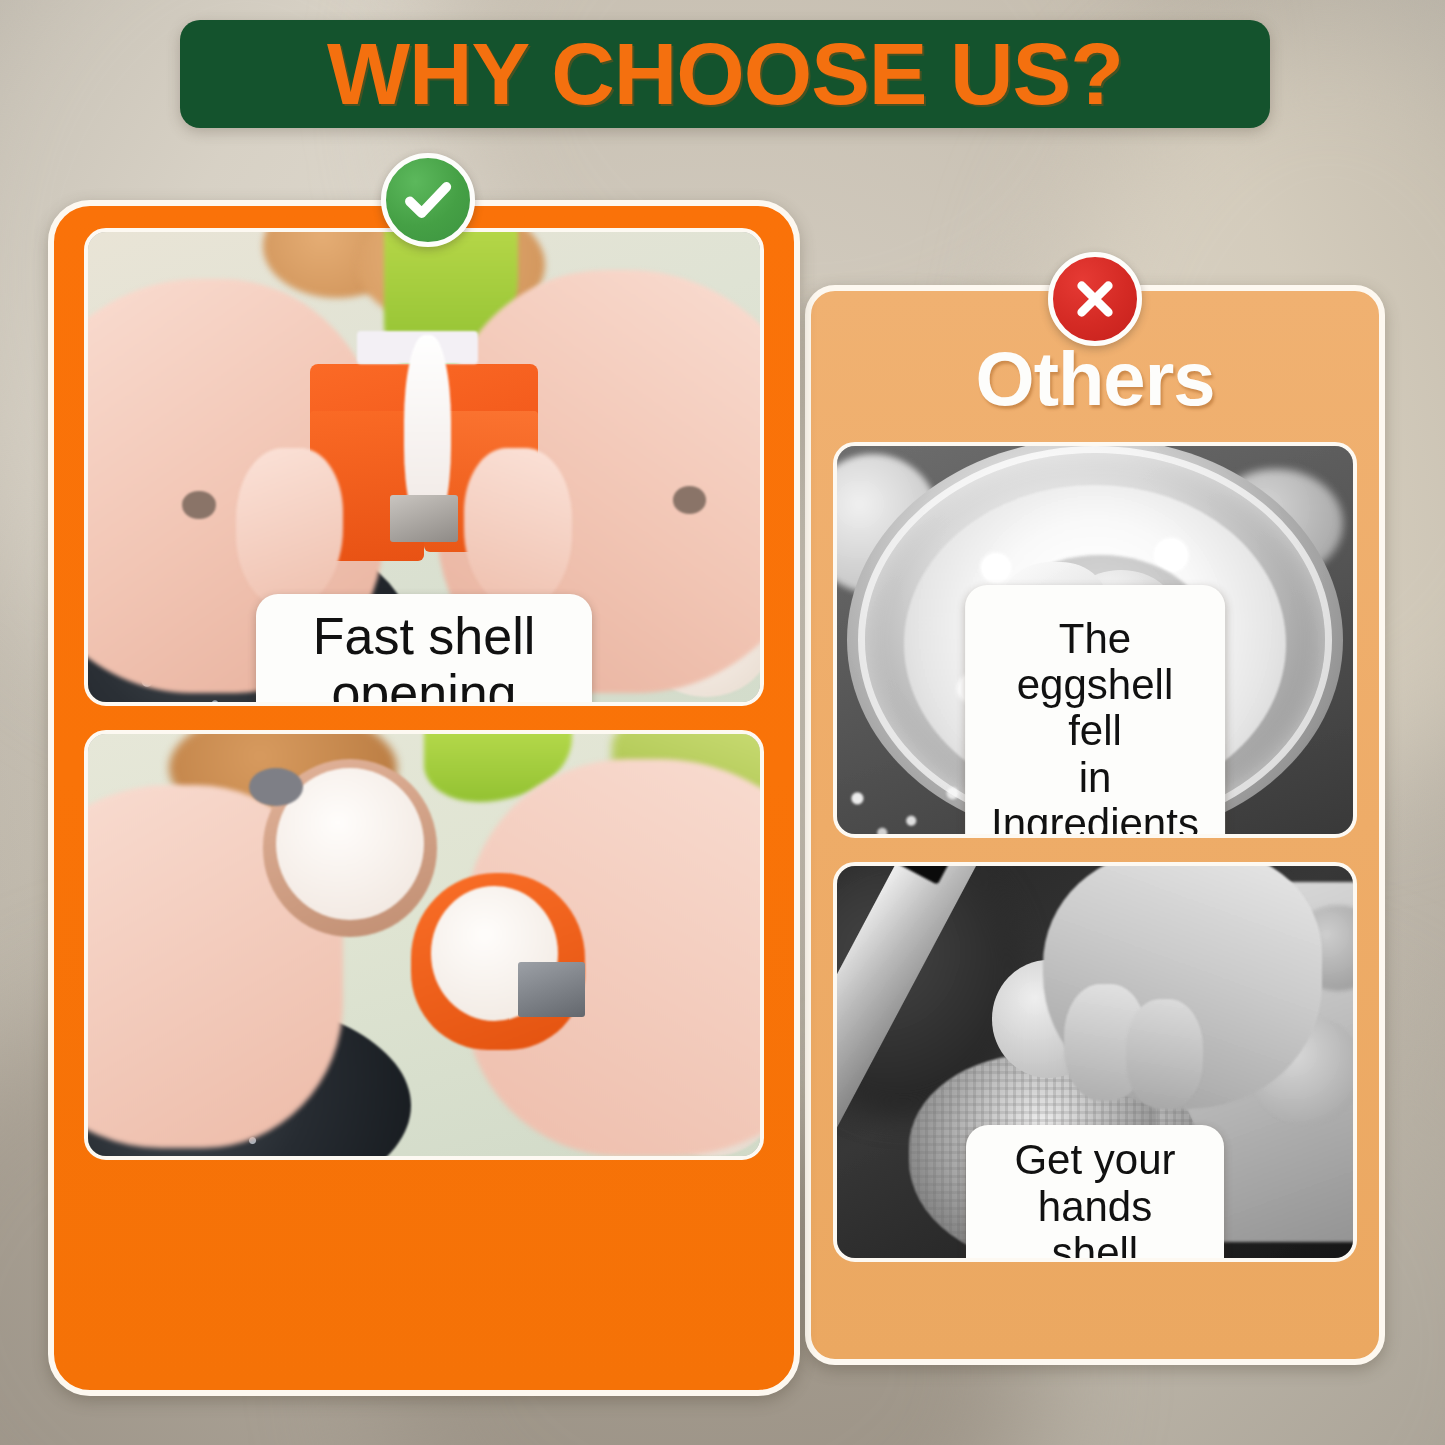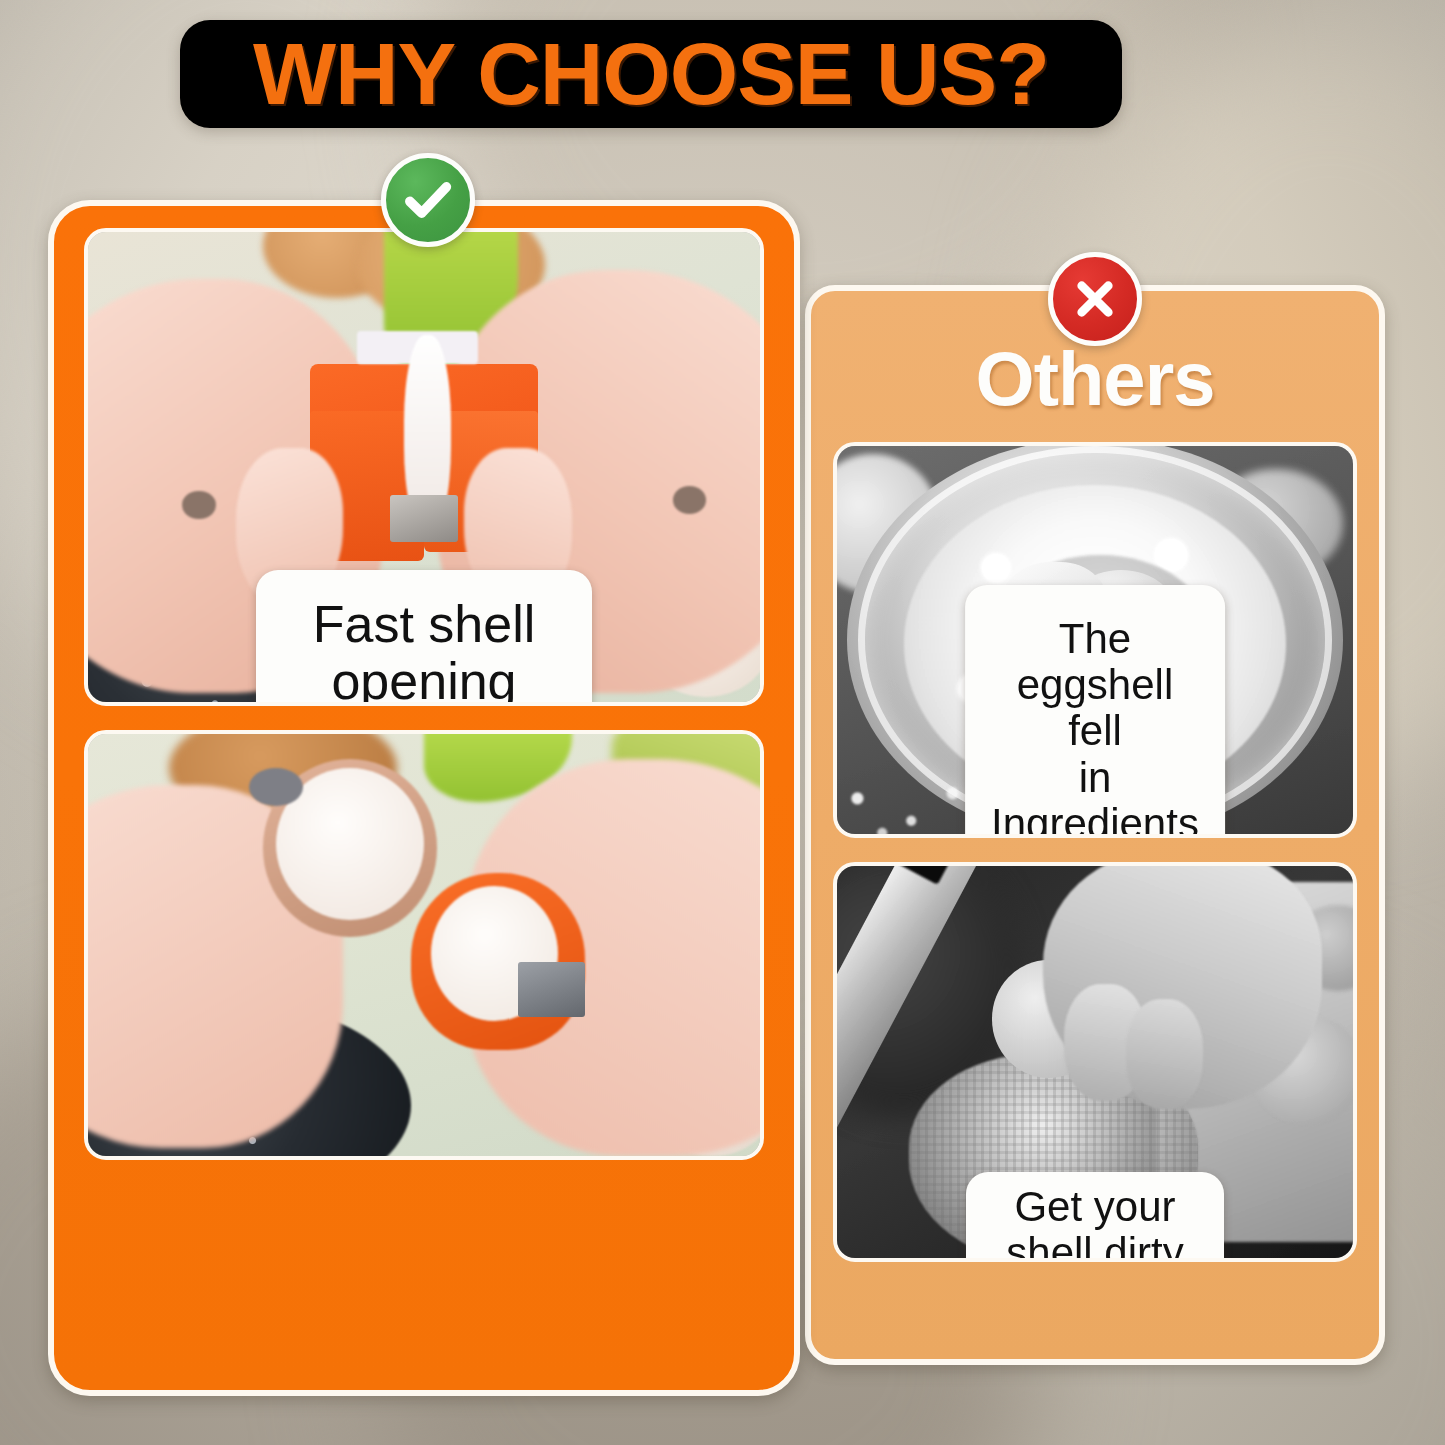--- a/index.html
+++ b/index.html
@@ -30,23 +30,23 @@
   .bg-b5 { right:-8%; bottom:-18%; width:52%; height:50%; background:#c8c1b4; border-radius:50%; }
   .bg-b6 { left:26%;  bottom:-12%; width:46%; height:34%; background:#a79e91; border-radius:50%; }
   .bg-b7 { left:44%;  top:28%;  width:34%; height:40%; background:#d6cfc2; border-radius:50%; }
   .bg-vignette {
     background:radial-gradient(ellipse at 50% 42%, rgba(255,255,255,.18) 0%, rgba(120,112,100,.10) 62%, rgba(90,84,74,.26) 100%);
   }
 
   
   .title-banner {
     position:absolute; left:180px; top:20px;
-    width:942px; height:108px;
-    background:#000000;
-    border-radius:30px;
+    width:1090px; height:108px;
+    background:#14532d;
+    border-radius:20px;
     box-shadow:0 4px 14px rgba(80,70,55,.28);
     display:flex; align-items:center; justify-content:center;
   }
   .title-text {
     font-size:88px; font-weight:bold;
     letter-spacing:-1px;
     color:#f4700f;
     text-shadow:2px 2px 0 rgba(190,80,10,.30);
     white-space:nowrap;
     font-family:"Liberation Sans", sans-serif;
@@ -121,21 +121,21 @@
     border-radius:22px;
     color:#111;
     font-weight:normal;
     text-align:center;
     line-height:1.1;
     box-shadow:0 3px 9px rgba(60,48,34,.30);
     z-index:8;
     white-space:pre-line;
     font-family:"Liberation Sans", sans-serif;
   }
-  .cap-ours   { bottom:-34px; padding:26px 30px; font-size:52px; }
+  .cap-ours   { bottom:-34px; padding:14px 30px; font-size:52px; }
   .cap-others { bottom:-44px; padding:31px 26px; font-size:42px; }
   .cap-others-2 { bottom:-30px; padding:12px 24px; font-size:42px; }
 
   
   .s1-bg { inset:0; background:linear-gradient(160deg,#e9e4d6 0%,#dfe3d4 40%,#d3dccb 100%); }
   .s1-eggs  { left:40%; top:-6%; width:28%; height:26%; background:radial-gradient(circle at 40% 40%,#e8b27a,#cf9258); border-radius:50%; filter:blur(3px); }
   .s1-eggs2 { left:26%; top:-8%; width:22%; height:22%; background:radial-gradient(circle at 40% 40%,#e5ad74,#c98c52); border-radius:50%; filter:blur(3px); }
   .s1-green1{ left:44%; top:-4%; width:20%; height:34%; background:linear-gradient(180deg,#b9d94a,#8fc031); border-radius:0 0 60% 30%; filter:blur(2px); }
   .s1-green2{ left:-10%; top:24%; width:26%; height:18%; background:linear-gradient(120deg,#c3e05b,#93c335); border-radius:50% 30% 40% 50%; filter:blur(2px); }
   .s1-green3{ left:56%; top:62%; width:34%; height:32%; background:linear-gradient(150deg,#c6d97c,#a4bb52); border-radius:40% 30% 50% 40%; filter:blur(3px); }
@@ -388,21 +388,21 @@
         <div class="pp s4-bowl"></div>
         <div class="pp s4-bowl-tex"></div>
         <div class="pp s4-yolk"></div>
         <div class="pp s4-egg"></div>
         <div class="pp s4-hand"></div>
         <div class="pp s4-finger1"></div>
         <div class="pp s4-finger2"></div>
         <div class="pp s4-knife"></div>
         <div class="pp s4-knife-handle"></div>
       </div>
-      <div class="caption cap-others-2">Get your shell dirty</div>
+      <div class="caption cap-others-2">Get your hands shell</div>
     </div>
   </div>
 
   <div class="badge badge-check">
     <svg class="icon-svg" viewBox="0 0 24 24">
       <path d="M4.5 12.6 L9.4 17.4 L19.6 6.6" fill="none" stroke="#ffffff" stroke-width="4" stroke-linecap="round" stroke-linejoin="round"></path>
     </svg>
   </div>
   <div class="badge badge-cross">
     <svg class="icon-svg" viewBox="0 0 24 24">

